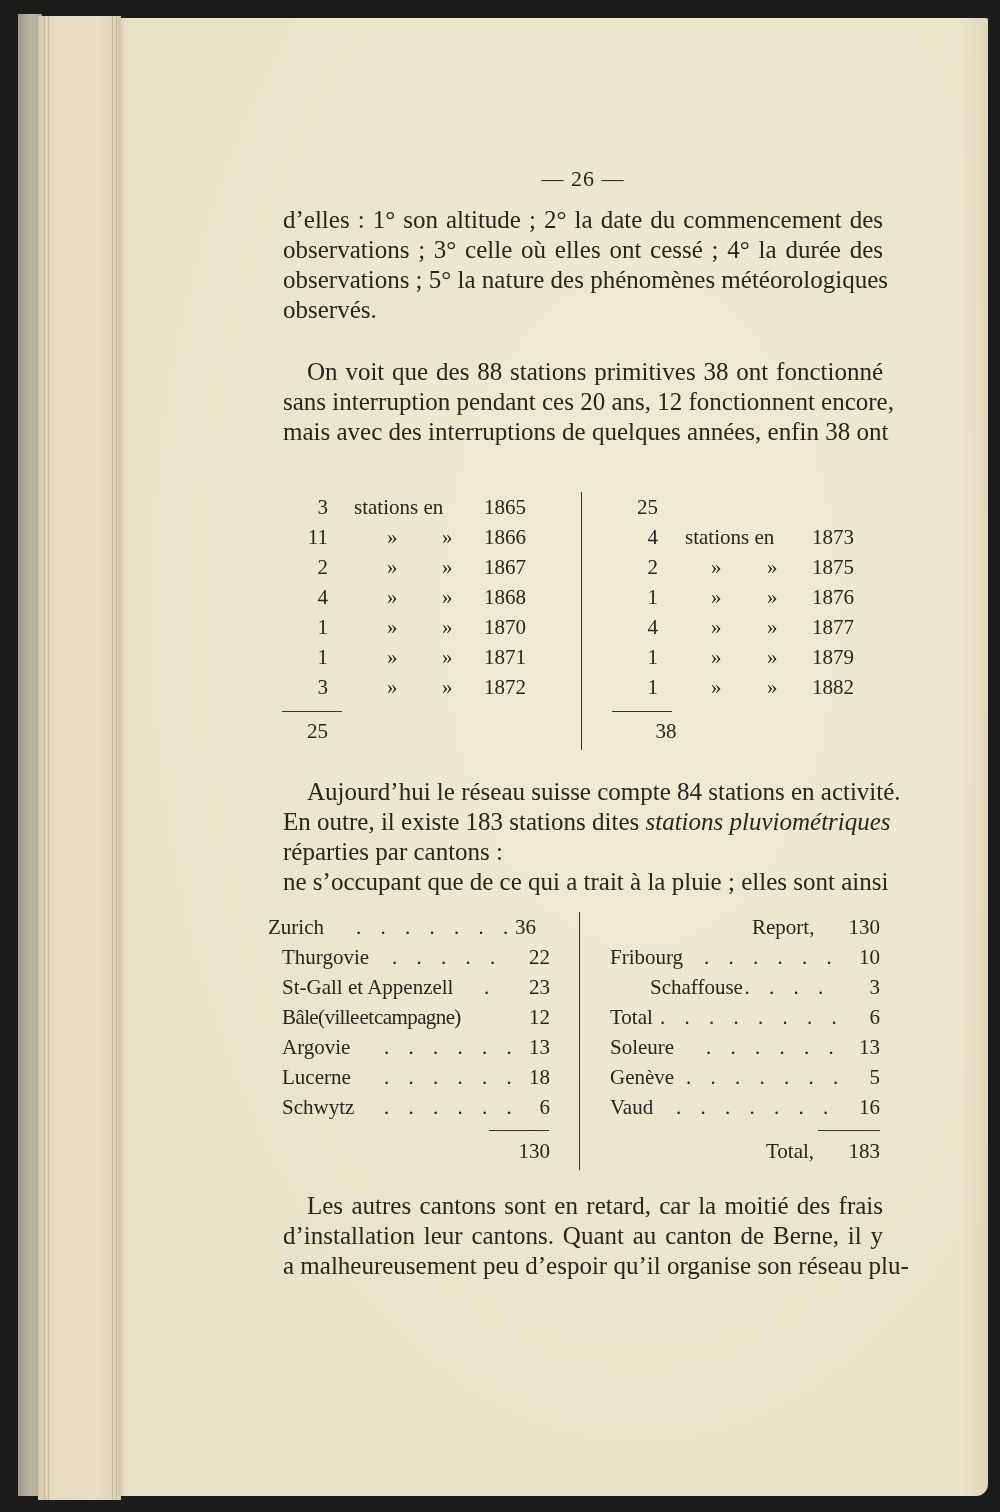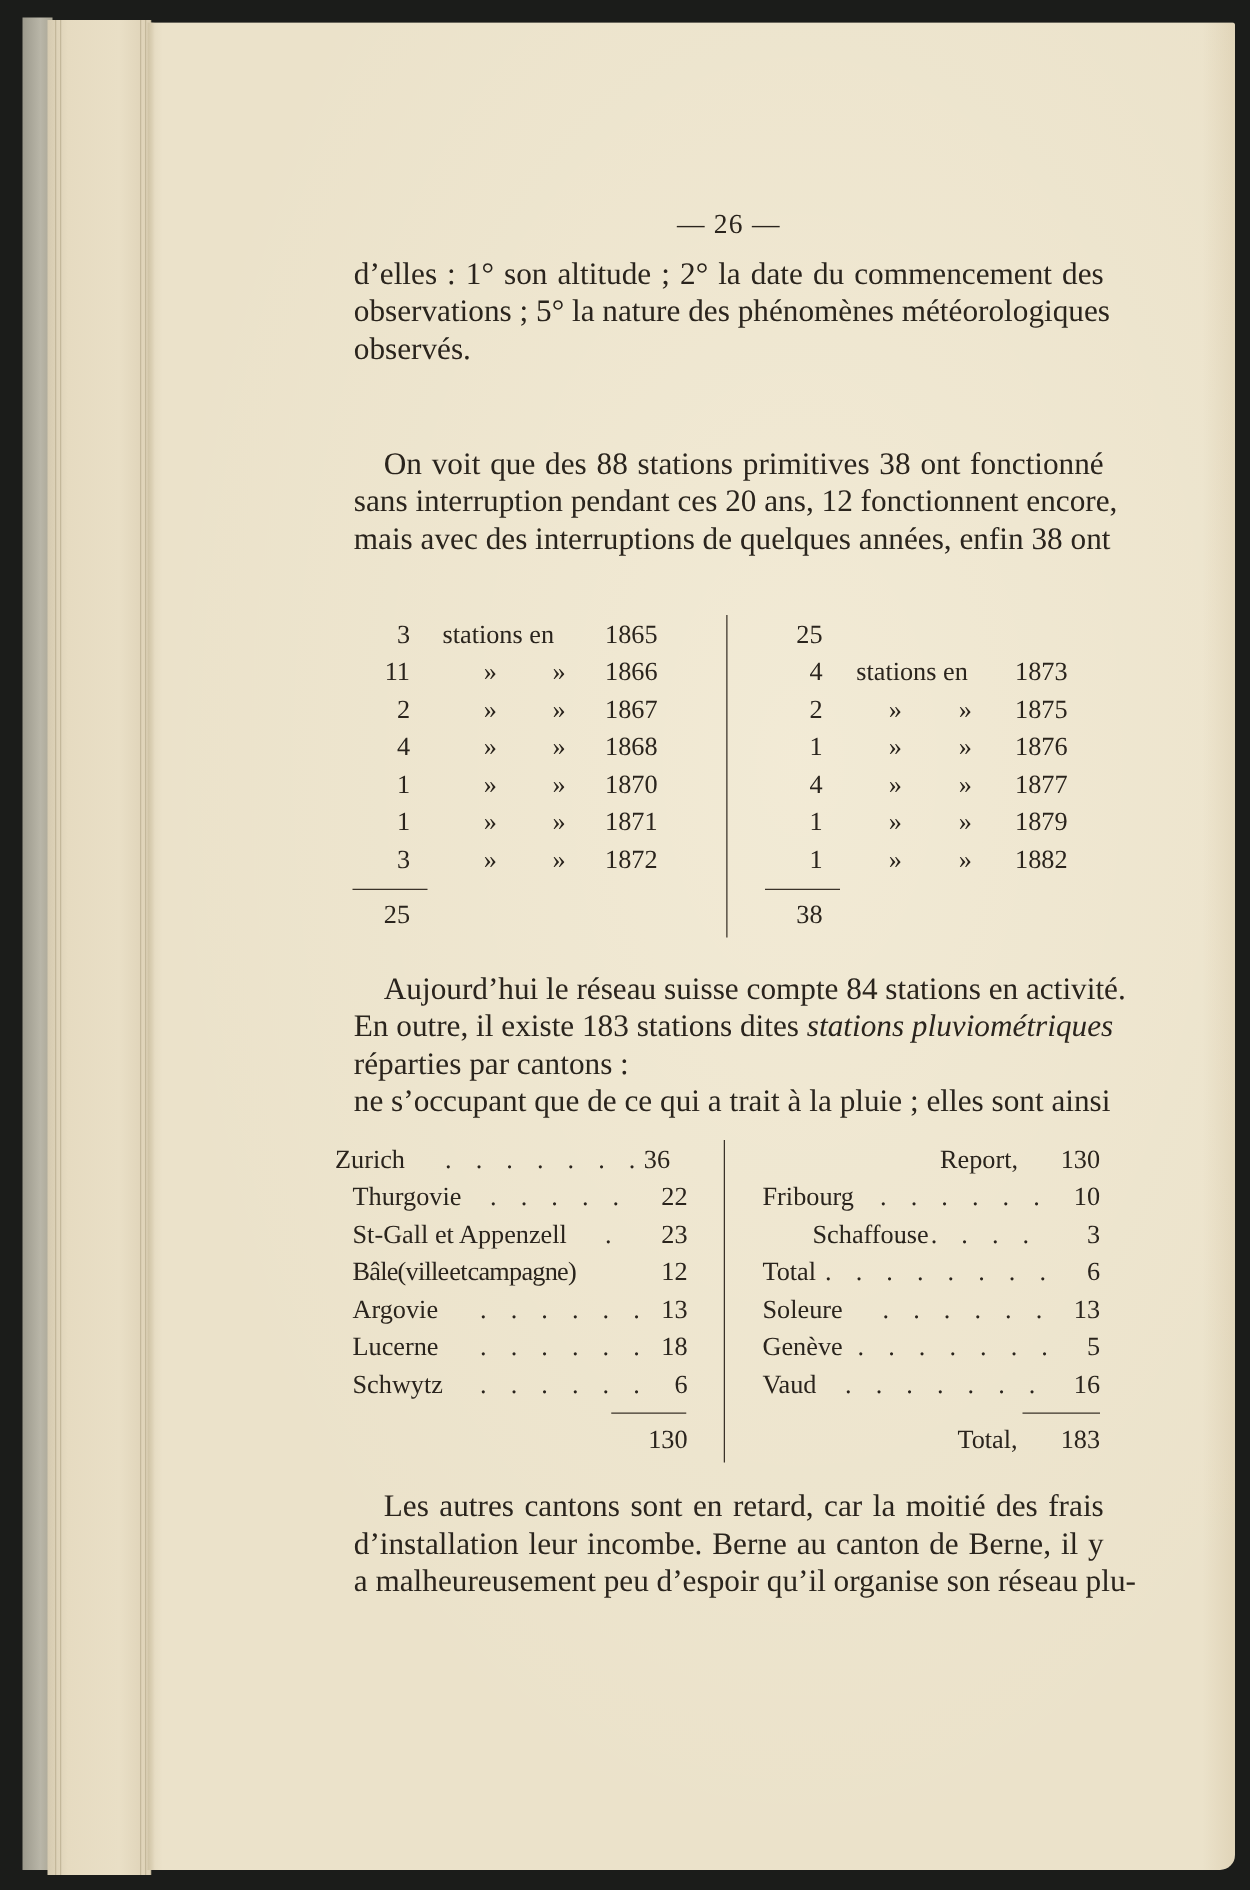--- a/index.html
+++ b/index.html
@@ -83,20 +83,21 @@
   <div class="line" style="left:78px"></div>
 </div>
 <div class="page">
   <div class="page-inner-edge"></div>
 </div>
 
 <div class="folio">— 26 —</div>
 
 <div class="para" style="top:205px">
   <span class="ln">d’elles : 1° son altitude ; 2° la date du commencement des</span>
+  <span class="ln">observations ; 3° celle où elles ont cessé ; 4° la durée des</span>
   <span class="ln">observations ; 5° la nature des phénomènes météorologiques</span>
   <span class="ln last">observés.</span>
 </div>
 
 <div class="para" style="top:357px">
   <span class="ln indent">On voit que des 88 stations primitives 38 ont fonctionné</span>
   <span class="ln">sans interruption pendant ces 20 ans, 12 fonctionnent encore,</span>
   <span class="ln">mais avec des interruptions de quelques années, enfin 38 ont</span>
 </div>
 
@@ -177,21 +178,21 @@
       <span class="ditto" style="left:767px;">»</span>
       <span class="yr" style="left:812px;">1879</span>
     </div>
     <div class="row" style="left:0; top:180px;">
       <span class="cnt" style="left:618px; width:40px; text-align:right;">1</span>
       <span class="ditto" style="left:711px;">»</span>
       <span class="ditto" style="left:767px;">»</span>
       <span class="yr" style="left:812px;">1882</span>
     </div>
     <div class="row" style="left:0; top:224px;">
-      <span class="cnt" style="left:618px; width:40px; text-align:right;">38</span>
+      <span class="cnt" style="left:646px; width:40px; text-align:center;">38</span>
     </div>
   </div>
 <div class="vrule" style="left:581px; top:492px; height:258px;"></div>
 <div class="hrule" style="left:282px; top:711px; width:60px;"></div>
 <div class="hrule" style="left:612px; top:711px; width:60px;"></div>
 
 <div class="para" style="top:777px">
   <span class="ln indent">Aujourd’hui le réseau suisse compte 84 stations en activité.</span>
   <span class="ln"><span>En outre, il existe 183 stations dites </span><em>stations pluviométriques</em></span>
   <span class="ln last">réparties par cantons :</span>
@@ -274,15 +275,15 @@
       <span class="name" style="left:156px;">Total,</span>
       <span class="num" style="left:210px;">183</span>
     </div>
   </div>
 <div class="vrule" style="left:579px; top:912px; height:258px;"></div>
 <div class="hrule" style="left:489px; top:1130px; width:60px;"></div>
 <div class="hrule" style="left:818px; top:1130px; width:62px;"></div>
 
 <div class="para" style="top:1191px">
   <span class="ln indent">Les autres cantons sont en retard, car la moitié des frais</span>
-  <span class="ln">d’installation leur incombe. Berne au canton de Berne, il y</span>
+  <span class="ln">d’installation leur cantons. Quant au canton de Berne, il y</span>
   <span class="ln">a malheureusement peu d’espoir qu’il organise son réseau plu-</span>
 </div>
 
 </body></html>

